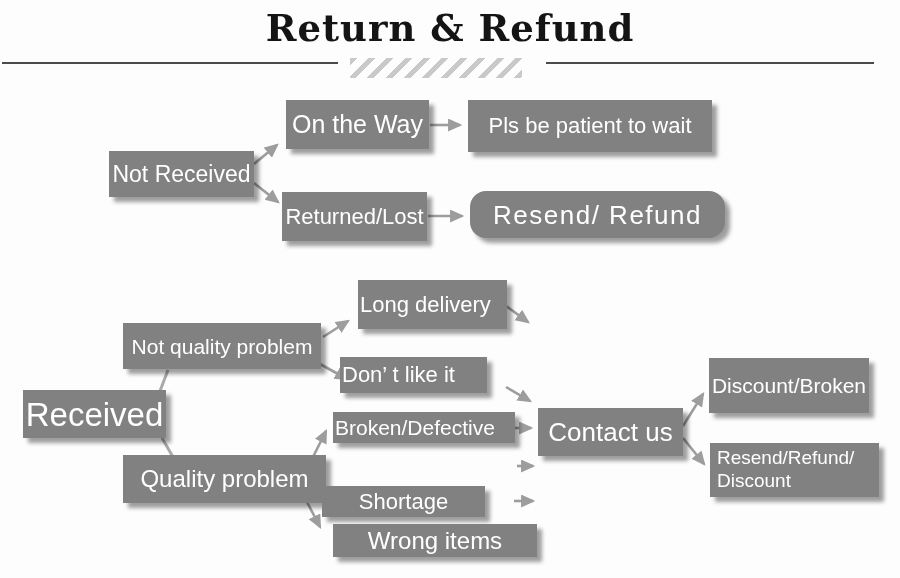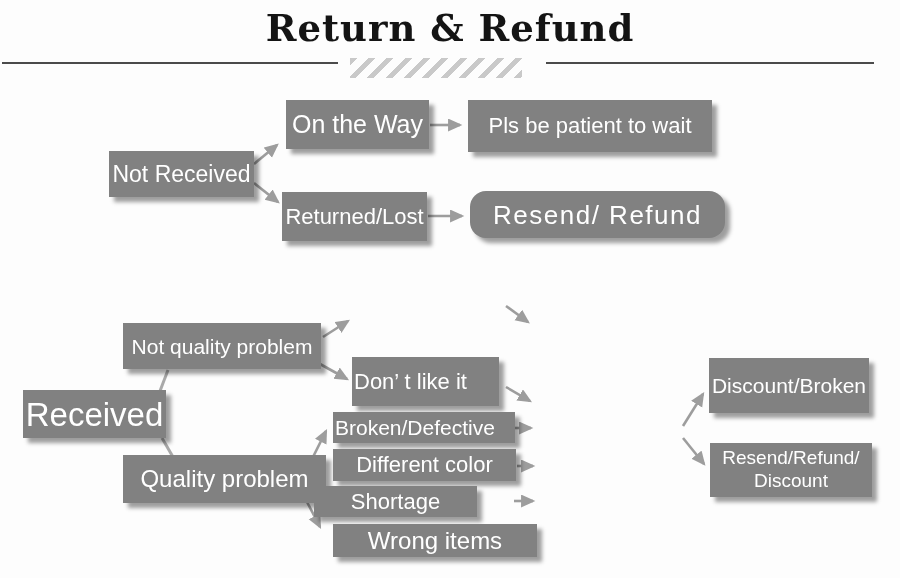--- a/index.html
+++ b/index.html
@@ -49,21 +49,22 @@
     align-items:center;
     justify-content:center;
     white-space:nowrap;
     line-height:1;
   }
   .node.left{justify-content:flex-start;padding-left:2px;}
   .node.spread{letter-spacing:1.5px;border-radius:16px;}
   .node.wrap{
     white-space:normal;
     justify-content:flex-start;
-    text-align:center;
+    text-align:left;
+    padding-left:7px;
     line-height:1.2;
   }
   #edges{
     position:absolute;
     left:0;top:0;
     pointer-events:none;
   }
   .edge{stroke:var(--arrow,#9d9d9d);stroke-width:2.6;}
   .conn{stroke:var(--connector,#a9a9a9);stroke-width:3;}
   .ahp{fill:var(--arrow,#9d9d9d);}
@@ -121,29 +122,30 @@
   <div class="node" style="left:282px;top:192px;width:145px;height:49px;font-size:22px">Returned/Lost</div>
 
   <div class="node spread" style="left:470px;top:191px;width:255px;height:47px;font-size:26px">Resend/ Refund</div>
 
   <div class="node" style="left:23px;top:390px;width:143px;height:48px;font-size:33px">Received</div>
 
   <div class="node" style="left:123px;top:323px;width:198px;height:46px;font-size:21px">Not quality problem</div>
 
   <div class="node" style="left:123px;top:455px;width:203px;height:48px;font-size:24px">Quality problem</div>
 
+  <div class="node left" style="left:358px;top:280px;width:147px;height:49px;font-size:22px">Long delivery</div>
 
-  <div class="node left" style="left:352px;top:357px;width:145px;height:49px;font-size:22px">Don’ t like it</div>
+  <div class="node left" style="left:340px;top:357px;width:145px;height:36px;font-size:22px">Don’ t like it</div>
 
   <div class="node left" style="left:333px;top:412px;width:180px;height:31px;font-size:21px">Broken/Defective</div>
 
-  <div class="node" style="left:333px;top:449px;width:183px;height:32px;font-size:22px">Different color</div>
 
-  <div class="node" style="left:314px;top:486px;width:163px;height:31px;font-size:22px">Shortage</div>
+  <div class="node" style="left:322px;top:486px;width:163px;height:31px;font-size:22px">Shortage</div>
 
   <div class="node" style="left:333px;top:524px;width:204px;height:33px;font-size:24px">Wrong items</div>
 
+  <div class="node" style="left:538px;top:408px;width:145px;height:48px;font-size:26px">Contact us</div>
 
   <div class="node" style="left:709px;top:358px;width:160px;height:55px;font-size:21px">Discount/Broken</div>
 
   <div class="node wrap" style="left:710px;top:443px;width:162px;height:54px;font-size:19px">Resend/Refund/ Discount</div>
 
 </div>
 
 </body></html>

